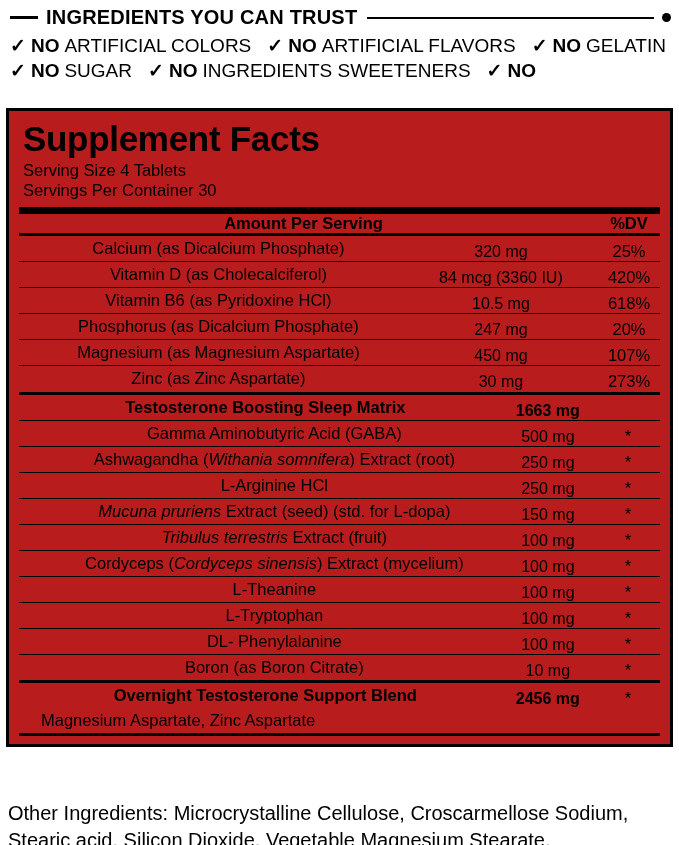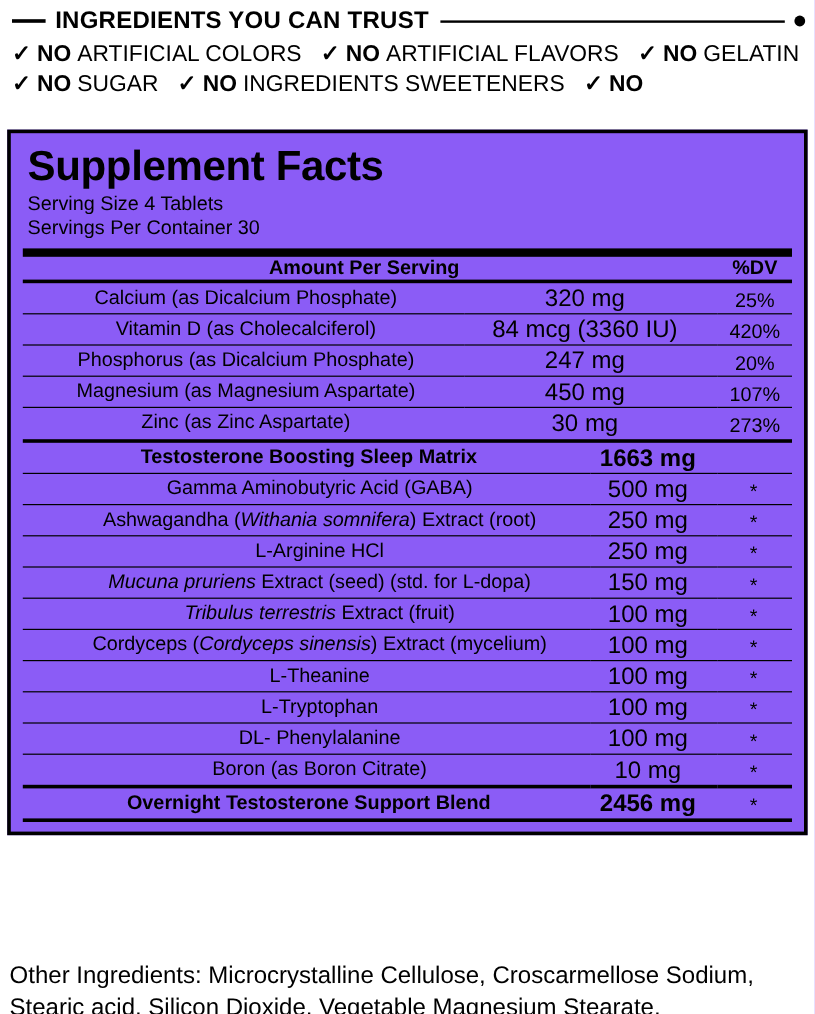--- a/index.html
+++ b/index.html
@@ -66,21 +66,21 @@
   }
   .trust-text { font-size: 19px; }
 
   
   .panel {
     position: absolute;
     left: 6px;
     top: 108px;
     width: 667px;
     border: 3px solid #000;
-    background: #8b5cf6;
+    background: #b91c1c;
     padding: 6px 10px 8px 10px;
   }
   .sf-title {
     font-size: 35px;
     font-weight: bold;
     letter-spacing: -0.3px;
     line-height: 1.05;
     margin: 4px 0 2px 4px;
   }
   .serving {
@@ -97,21 +97,21 @@
   .hdr-row td {
     font-size: 16.5px;
     font-weight: bold;
     padding: 2px 0 2px 0;
     text-align: right;
   }
   .hdr-amt { padding-right: 10px !important; }
   .hdr-dv  { width: 62px; text-align: right; }
 
   .nm { font-size: 16.5px; text-align: left; padding: 3px 0 3px 4px !important; }
-  .amt { font-size: 20px; text-align: right; white-space: nowrap; padding-right: 10px !important; }
+  .amt { font-size: 16px; text-align: right; white-space: nowrap; padding-right: 10px !important; }
   .dv  { font-size: 16.5px; text-align: right; width: 62px; white-space: nowrap; }
 
   .bold .nm, .bold .amt, .bold .dv { font-weight: bold; }
   .indent .nm { padding-left: 22px !important; }
   .star { font-size: 16.5px; text-align: right; width: 62px; padding-right: 2px !important; }
 
   tr.line td { border-top: 1px solid #000; }
   tr.line-med td { border-top: 3px solid #000; }
 
   .sub {
@@ -209,20 +209,25 @@
         <td class="nm">Calcium (as Dicalcium Phosphate)</td>
         <td class="amt">320 mg</td>
         <td class="dv">25%</td>
       </tr>
       <tr class="line">
         <td class="nm">Vitamin D (as Cholecalciferol)</td>
         <td class="amt">84 mcg (3360 IU)</td>
         <td class="dv">420%</td>
       </tr>
       <tr class="line">
+        <td class="nm">Vitamin B6 (as Pyridoxine HCl)</td>
+        <td class="amt">10.5 mg</td>
+        <td class="dv">618%</td>
+      </tr>
+      <tr class="line">
         <td class="nm">Phosphorus (as Dicalcium Phosphate)</td>
         <td class="amt">247 mg</td>
         <td class="dv">20%</td>
       </tr>
       <tr class="line">
         <td class="nm">Magnesium (as Magnesium Aspartate)</td>
         <td class="amt">450 mg</td>
         <td class="dv">107%</td>
       </tr>
       <tr class="line">
@@ -293,20 +298,21 @@
         <td class="star">*</td>
       </tr>
       <tr class="line-med bold">
         <td class="nm">Overnight Testosterone Support Blend</td>
         <td class="amt">2456 mg</td>
         <td class="star" style="font-weight:normal;">*</td>
       </tr>
     </tbody>
       </table>
 
+    <div class="sub">Magnesium Aspartate, Zinc Aspartate</div>
 
     <div class="rule-med"></div>
 
   </div>
 
   <div class="other">Other Ingredients: Microcrystalline Cellulose, Croscarmellose Sodium, Stearic acid, Silicon Dioxide, Vegetable Magnesium Stearate, Hypromellose, Glycerin, Natural Flavor.</div>
 
 </div>
 
 </body></html>

